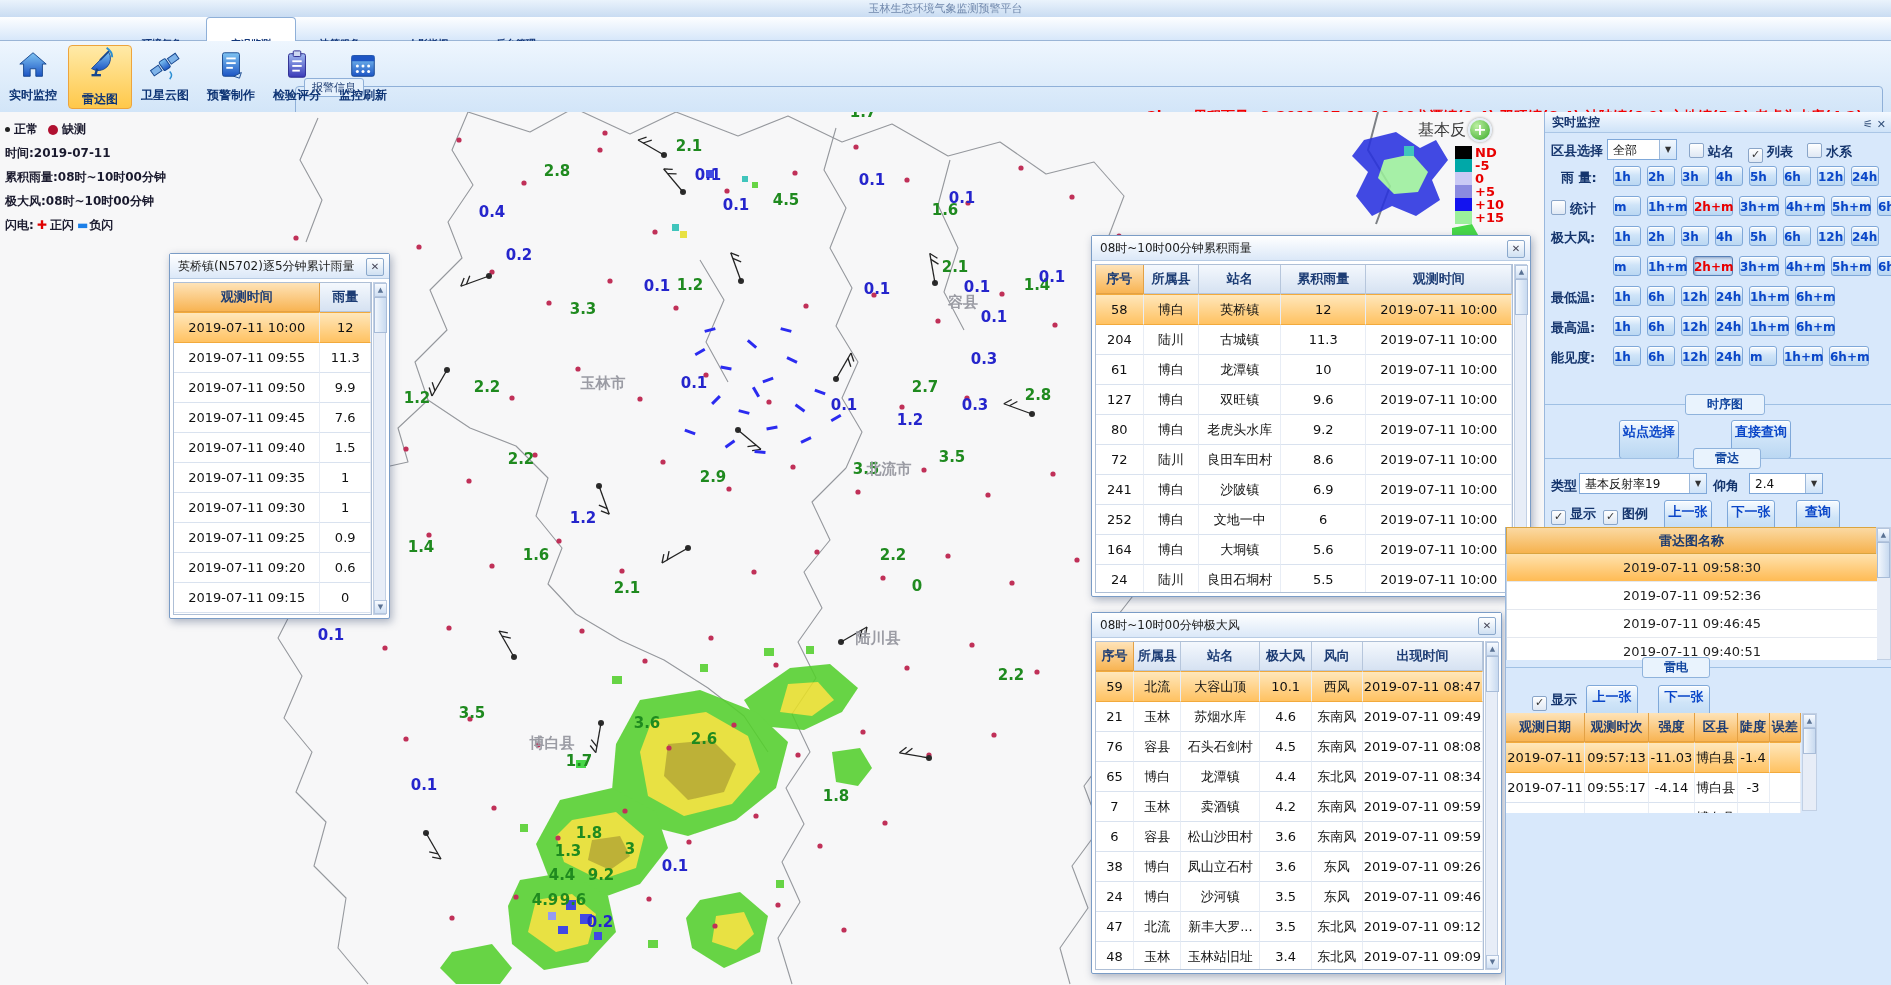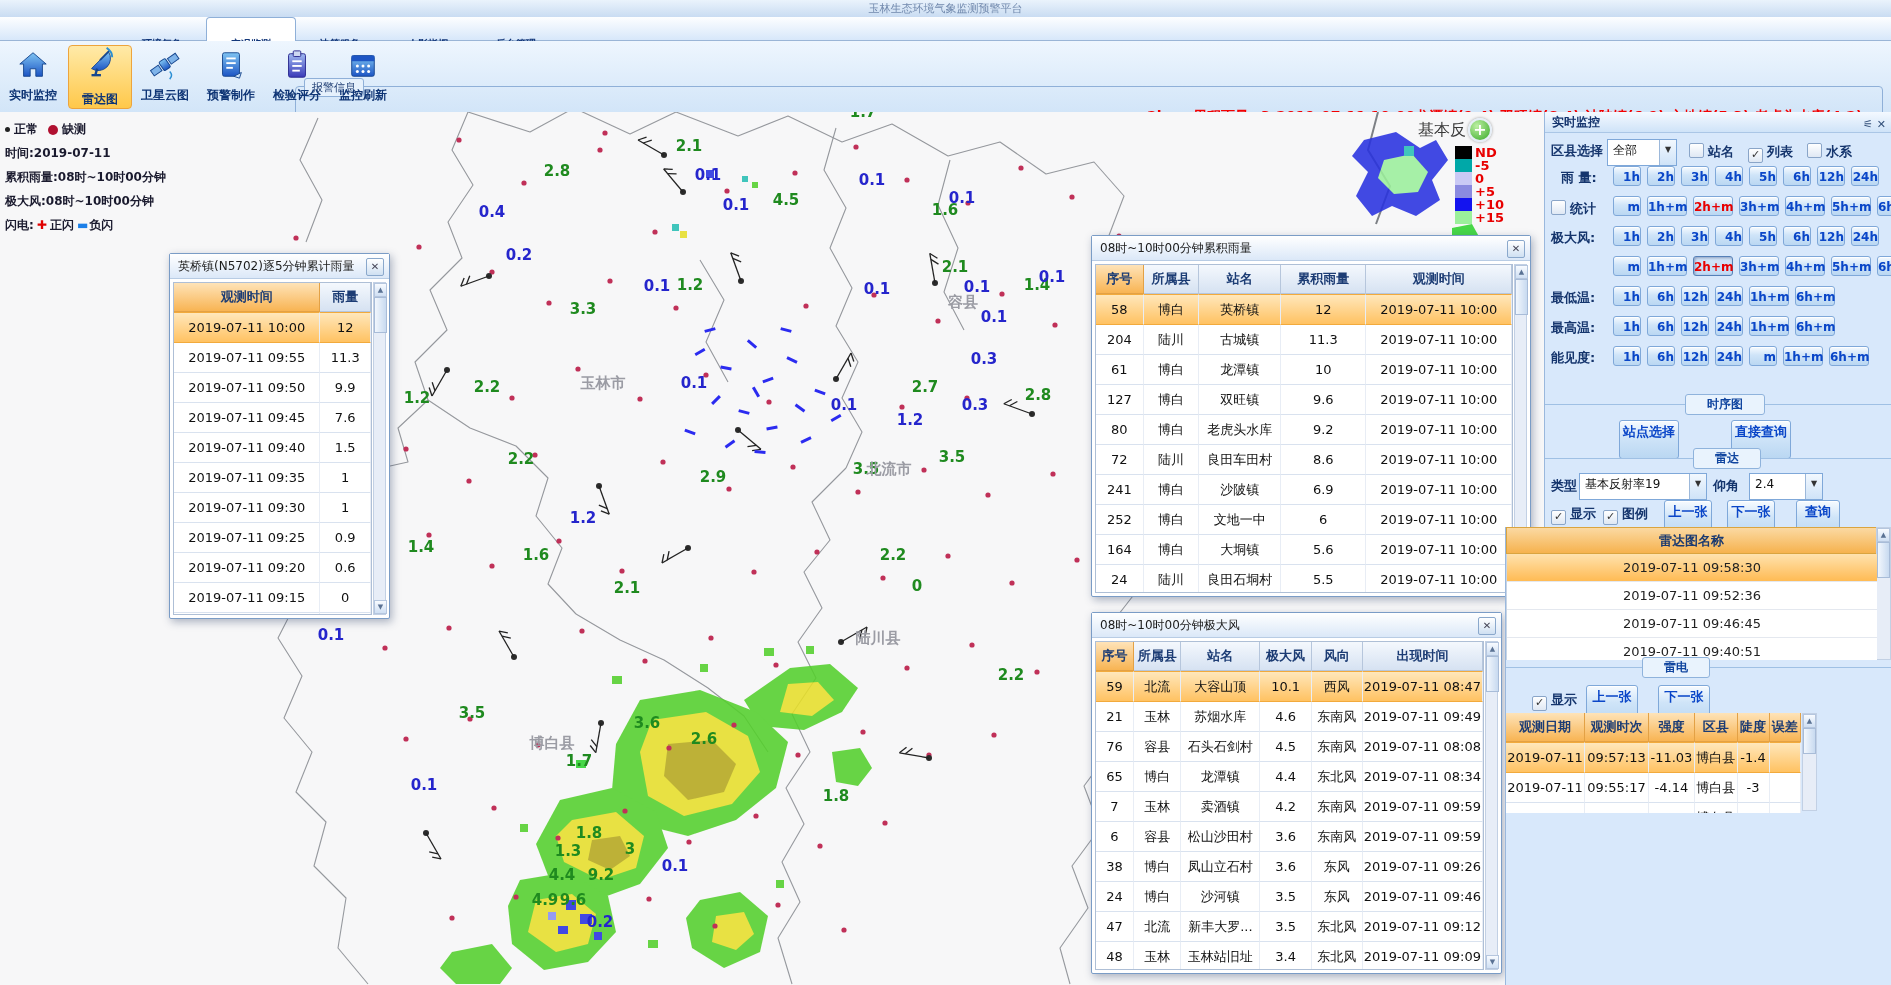--- a/index.html
+++ b/index.html
@@ -55,29 +55,29 @@
     height:27px;white-space:nowrap;overflow:hidden;background:#fff;}
   tr.sel td{background:linear-gradient(#ffe7bb,#ffc262);border-top:1px solid #f2aa3c;border-bottom:1px solid #f2aa3c;}
   
   .sidebar-top{position:absolute;left:1544px;top:112px;width:347px;height:415px;background:#d8e8fb;border-left:1px solid #9ab8dd;box-sizing:border-box;}
   .sb-head{height:20px;background:linear-gradient(#f4f9ff,#cfe3f8);border-bottom:1px solid #aac6e6;font-size:12px;font-weight:bold;
     color:#16356e;line-height:20px;padding-left:7px;position:relative;}
   .sb-icons{position:absolute;right:5px;top:3px;font-size:11px;color:#33507a;}
   .slab{position:absolute;font-size:13px;font-weight:bold;color:#15356d;white-space:pre;}
   .srow{position:absolute;left:0;height:24px;width:100%;}
   .btn{position:absolute;top:0;height:20px;border:1px solid #7fa8d9;border-radius:3px;background:linear-gradient(#f7fbff,#cfe4f8 45%,#bad7f2);
-    font-size:12px;font-weight:bold;color:#0a46c8;text-align:right;line-height:20px;box-shadow:inset 0 1px 0 #fff;box-sizing:border-box;}
+    font-size:12px;font-weight:bold;color:#0a46c8;text-align:left;line-height:20px;box-shadow:inset 0 1px 0 #fff;box-sizing:border-box;}
   .btn.red{color:#e80000;}
   .btn.pressed{background:linear-gradient(#d4e6f9,#c0dbf6);box-shadow:inset 1px 1px 3px rgba(0,20,80,.35);border-color:#5580b8;}
   .pushbtn{position:absolute;height:39px;border:1px solid #7fa8d9;border-radius:3px;background:linear-gradient(#f7fbff,#cfe4f8 45%,#bad7f2);
     font-size:13px;font-weight:bold;color:#0a46c8;text-align:center;line-height:22px;box-shadow:inset 0 1px 0 #fff;box-sizing:border-box;}
   .cb{display:inline-block;width:13px;height:13px;border:1px solid #8aa5c8;border-radius:2px;background:linear-gradient(#fff,#dfe8f4);
     vertical-align:-2px;margin-right:4px;font-size:11px;line-height:12px;text-align:center;color:#333;font-weight:bold;}
   .cblab{font-size:13px;font-weight:bold;color:#15356d;}
-  .selbox{position:absolute;height:27px;background:#fff;border:1px solid #7fa8d9;font-size:12px;color:#111;line-height:20px;
+  .selbox{position:absolute;height:21px;background:#fff;border:1px solid #7fa8d9;font-size:12px;color:#111;line-height:20px;
     padding-left:5px;box-sizing:border-box;}
   .selbox .arr{position:absolute;right:0;top:0;width:16px;height:100%;background:linear-gradient(#f2f8fe,#cfe3f8);
     border-left:1px solid #9cb8da;text-align:center;font-size:8px;color:#333;line-height:19px;}
   .sect{position:absolute;left:0;width:100%;border-top:1px solid #9fc0e4;}
   .sectlab{position:absolute;top:-11px;background:#e9f3fd;border:1px solid #8fb3dc;border-radius:3px;padding:1px 21px;
     font-size:12px;font-weight:bold;color:#10459f;}
   .sidebar-bottom{position:absolute;left:1505px;top:527px;width:386px;height:458px;background:#d8e8fb;border-left:1px solid #9ab8dd;box-sizing:border-box;}
   .rlist-head{position:absolute;left:0;top:0;width:371px;height:27px;background:linear-gradient(#fbd9a2,#f6b24e);border:1px solid #daa43f;
     box-sizing:border-box;text-align:center;font-size:13px;font-weight:bold;color:#1b3a70;line-height:26px;}
   .rlist{position:absolute;left:0;top:27px;width:371px;height:106px;background:#fff;overflow:hidden;border-left:1px solid #c8d4e4;box-sizing:border-box;}

